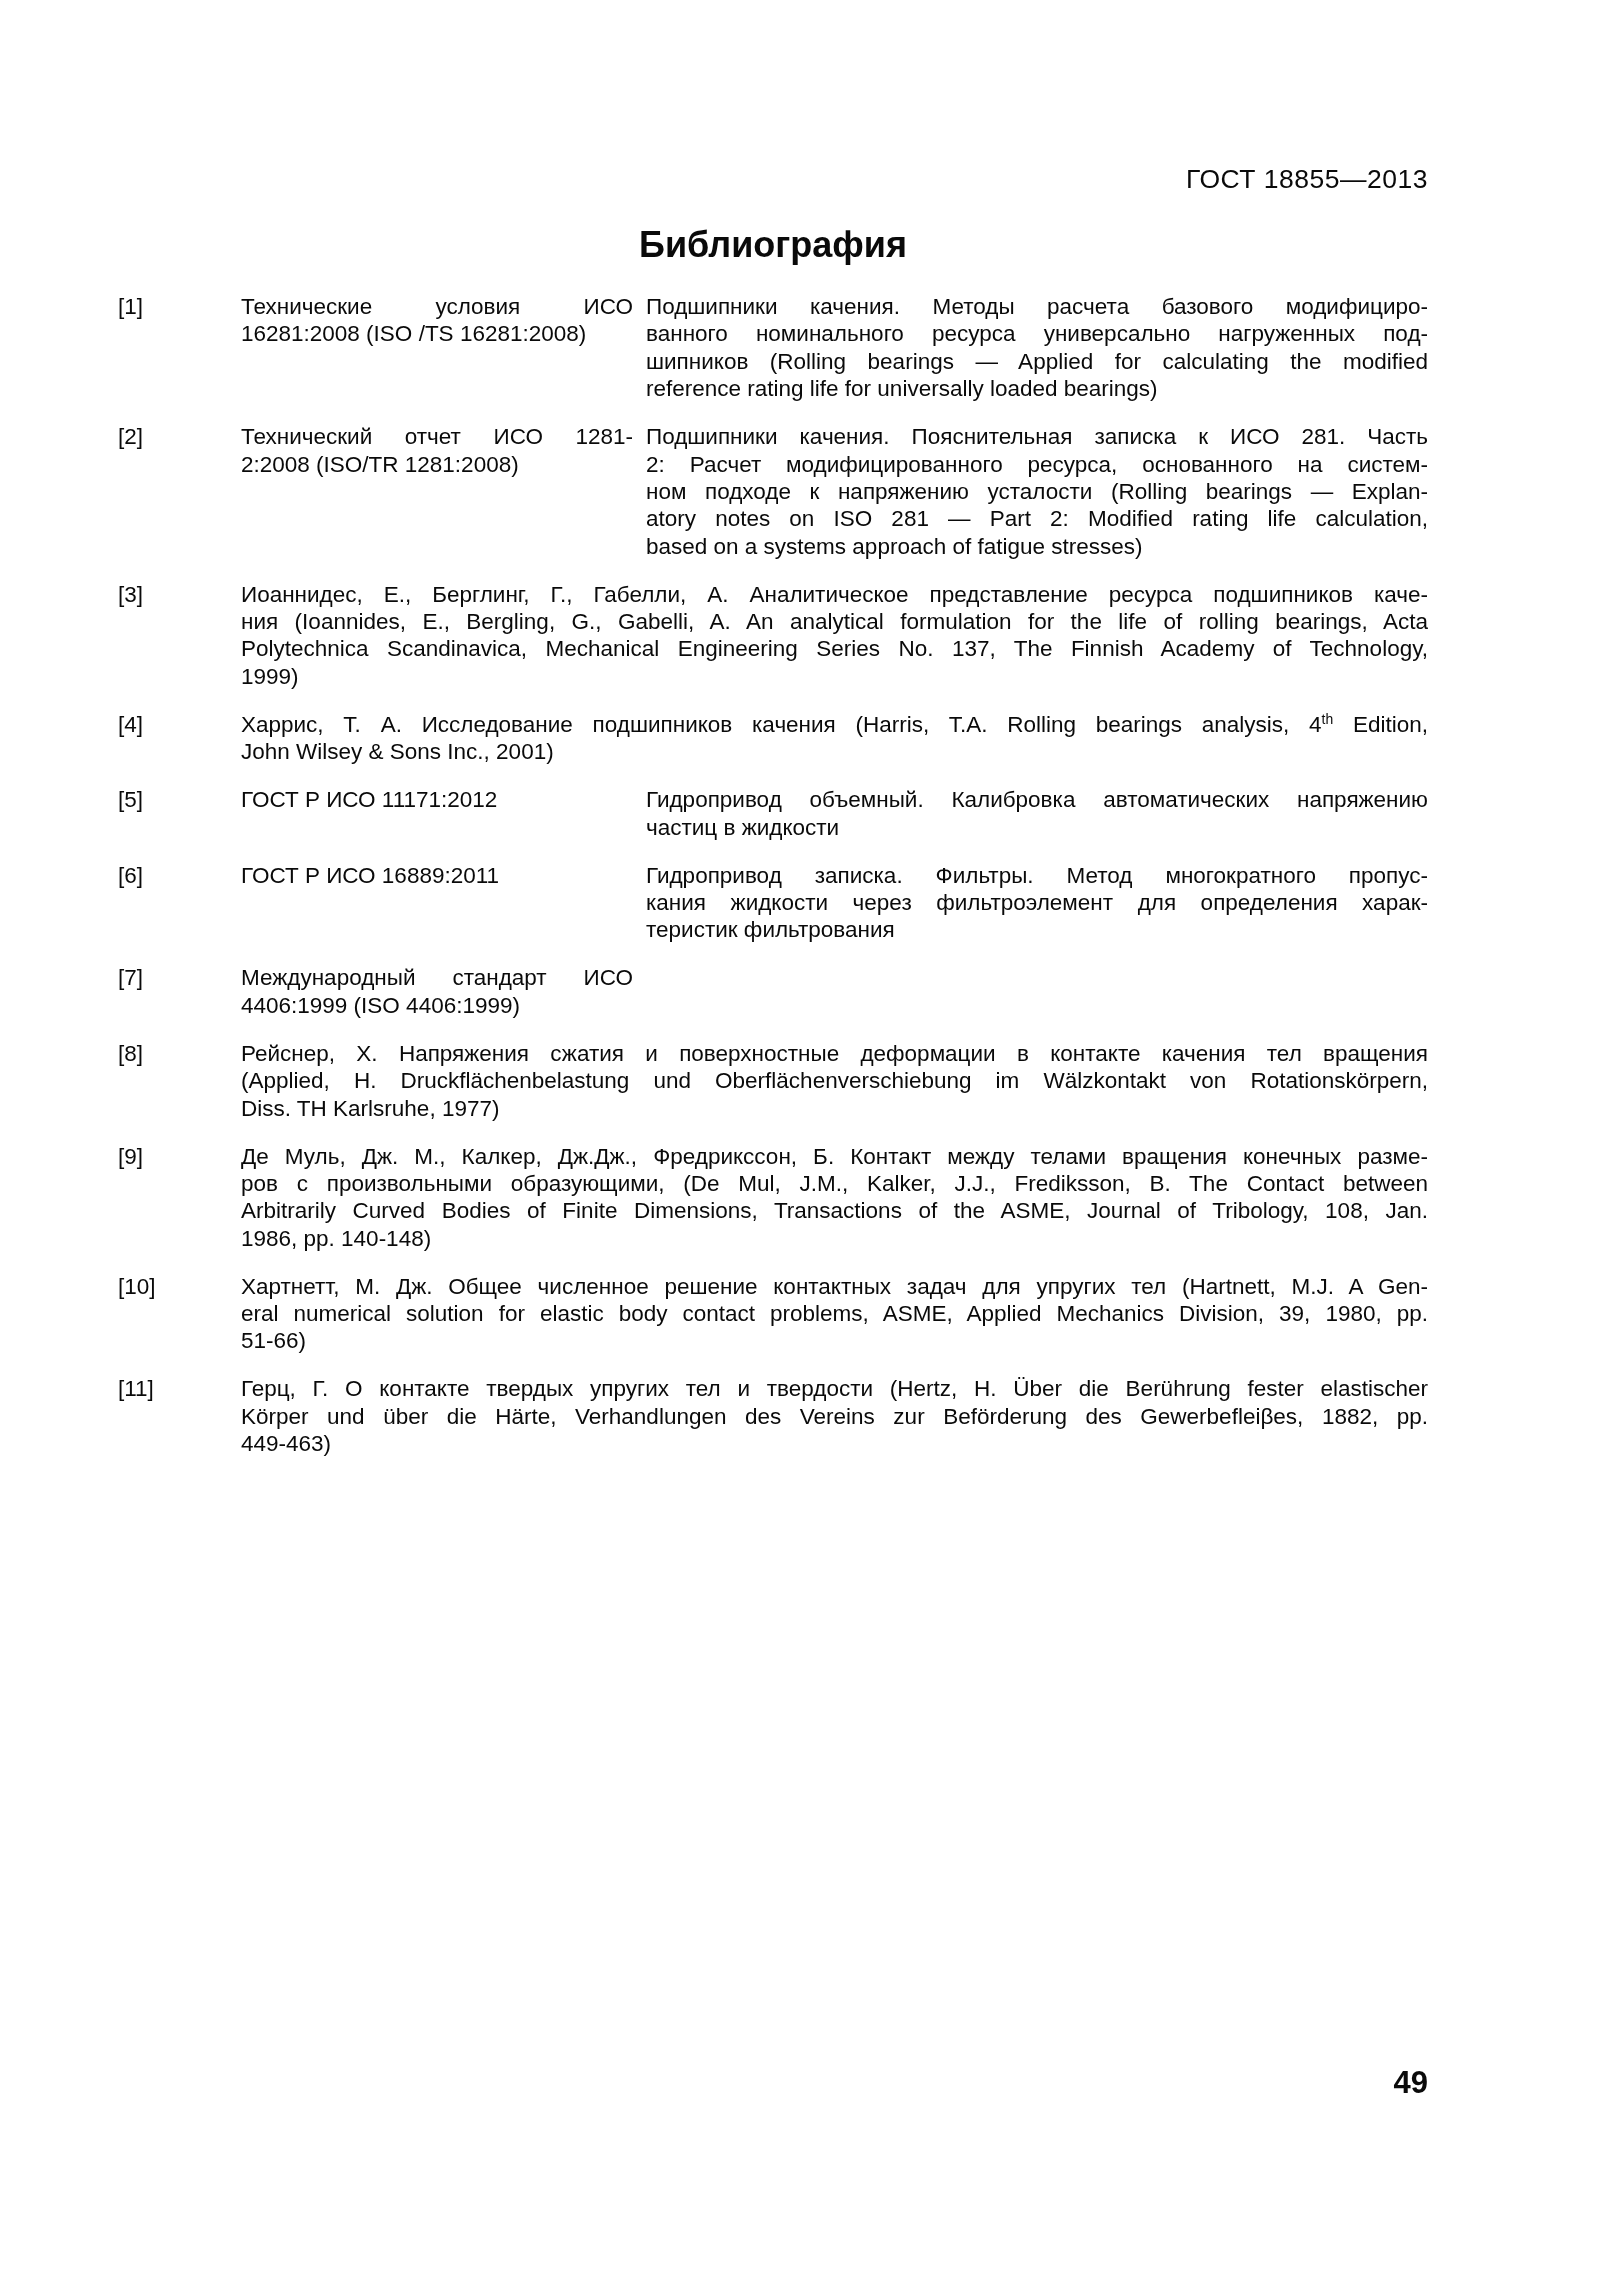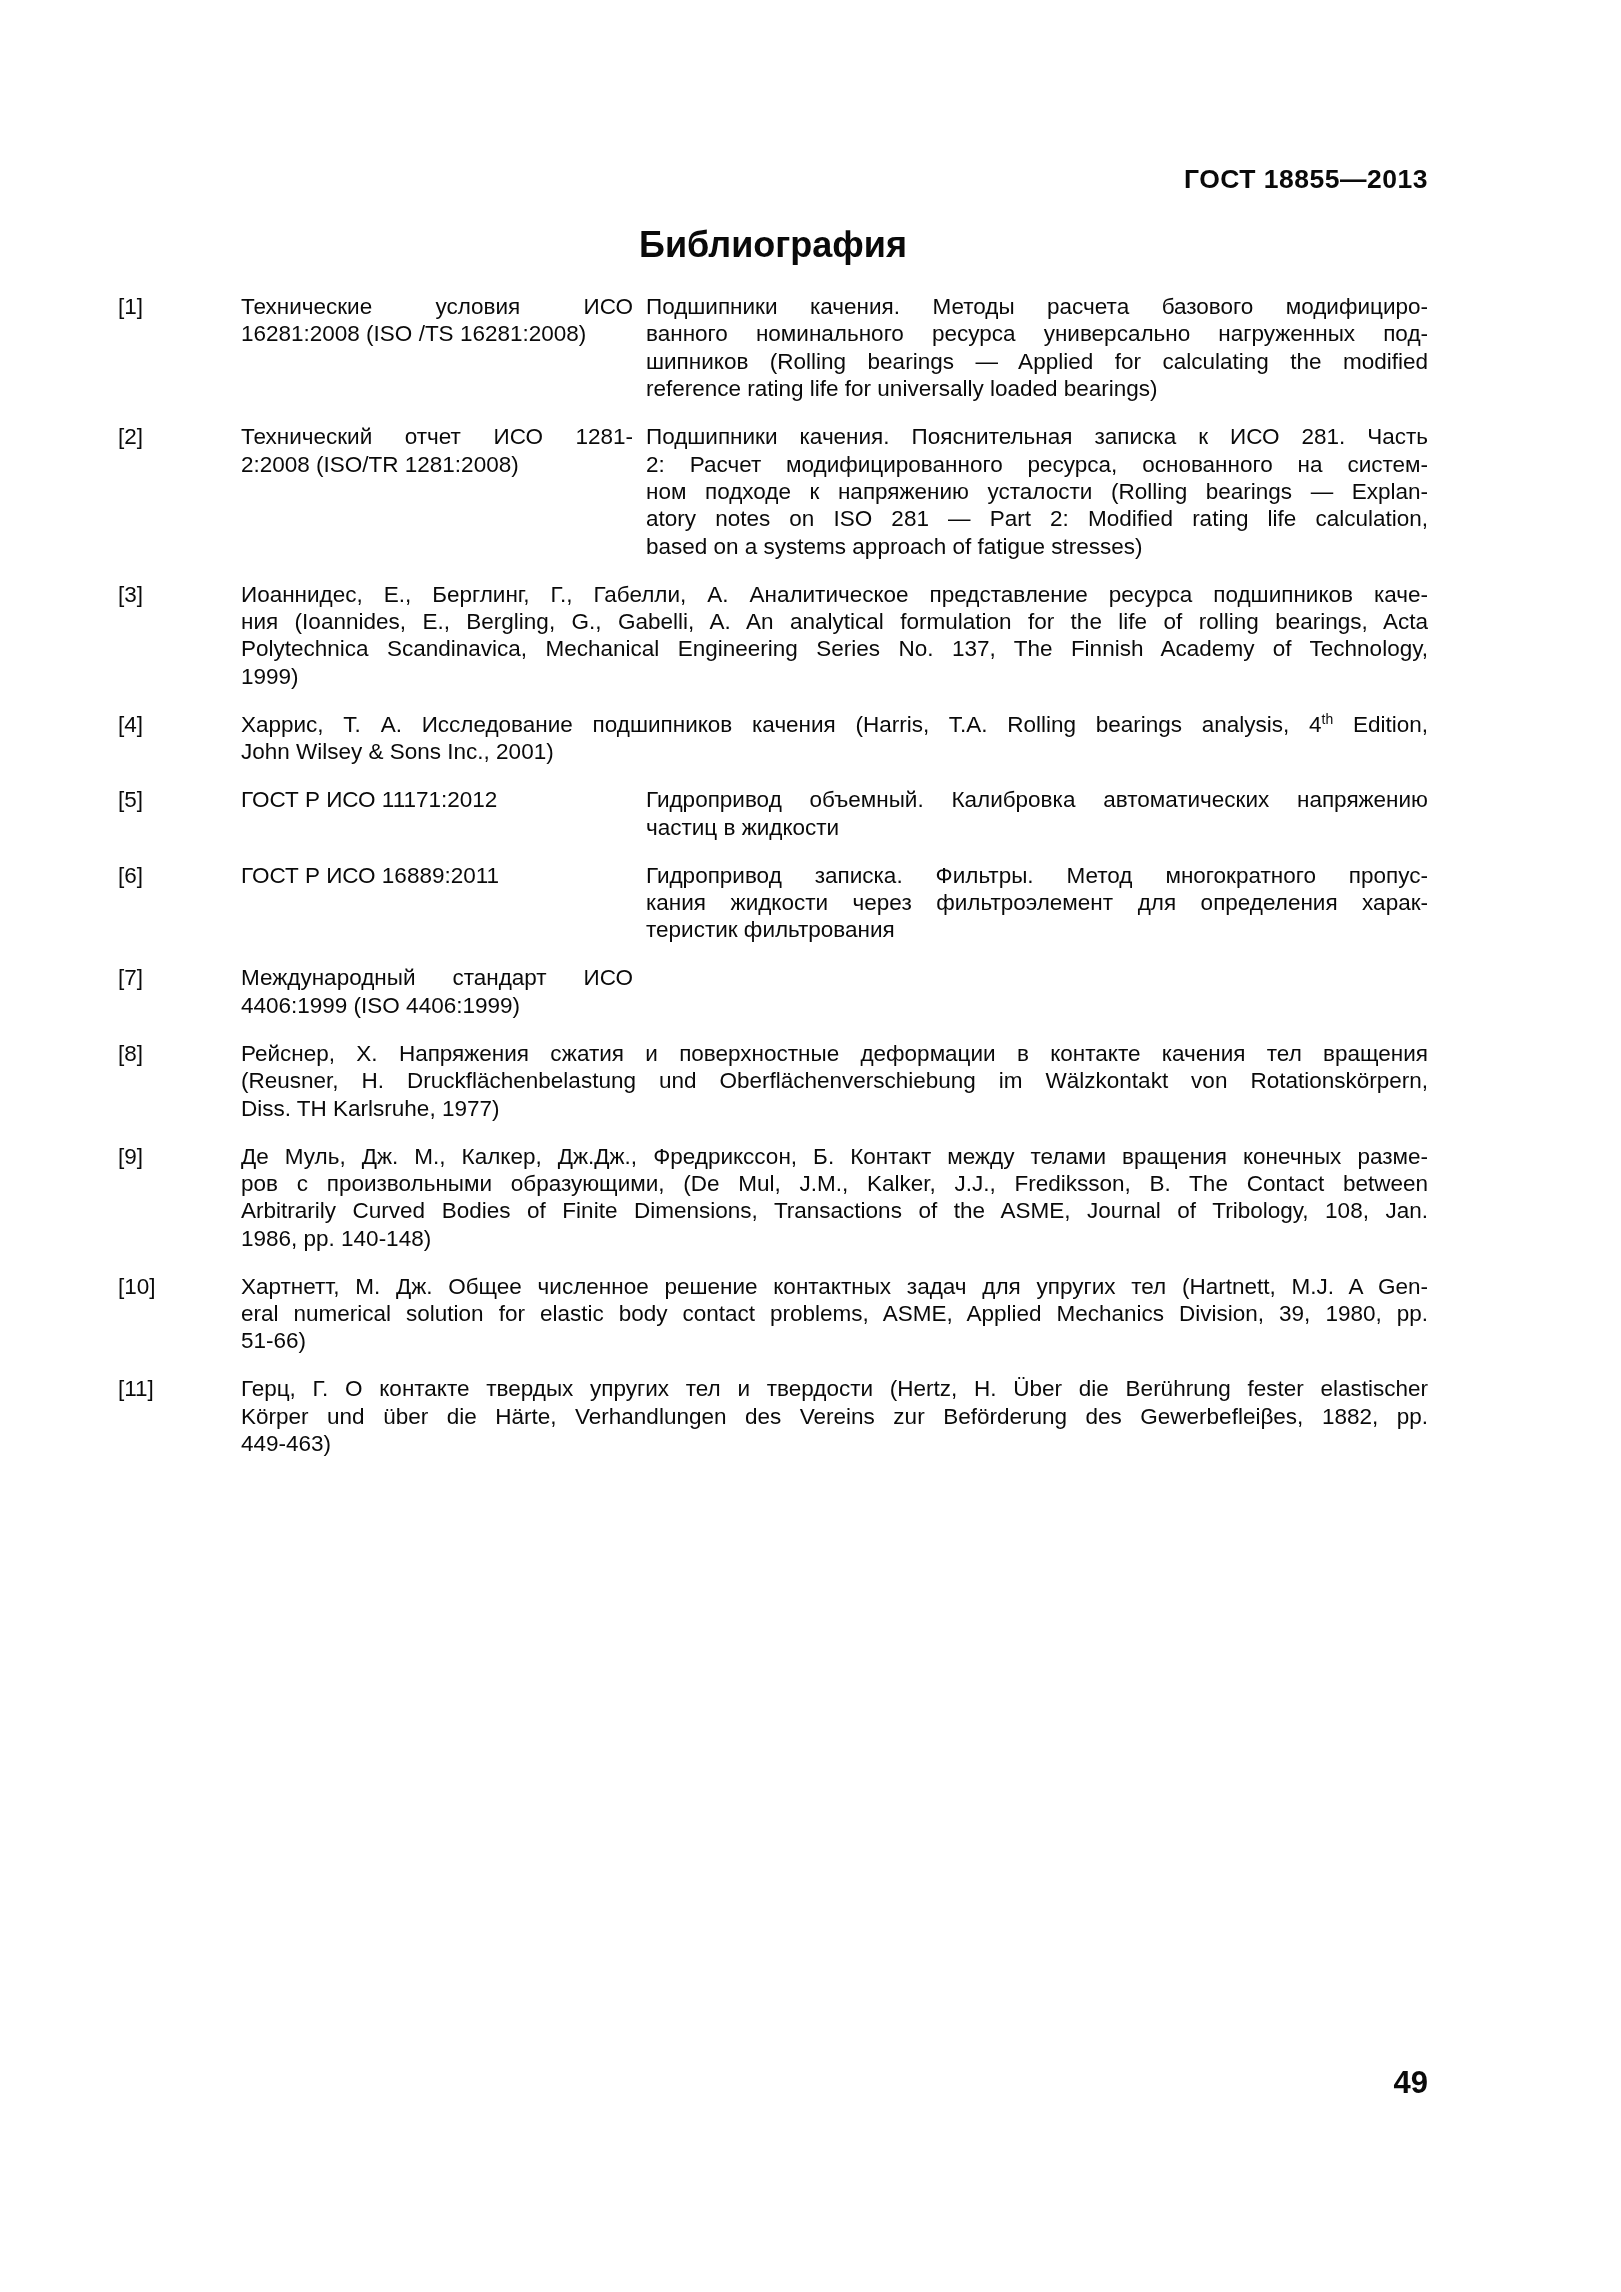--- a/index.html
+++ b/index.html
@@ -11,21 +11,21 @@
     position: relative;
   }
   .page {
     position: absolute; inset: 0;
     background: #ffffff;
     overflow: hidden;
   }
   .doc-header {
     margin: 165px 193px 0 118px;
     text-align: right;
-    font-weight: bold;
+    font-weight: normal;
     font-size: 26.5px;
     line-height: 29px;
     letter-spacing: 0.5px;
   }
   .doc-title {
     margin: 33px 193px 0 118px;
     text-align: center;
     font-weight: bold;
     font-size: 36px;
     line-height: 35px;
@@ -138,21 +138,21 @@
     <div class="ref-num">[7]</div>
     <div class="ref-left lines">
           <div>Международный стандарт ИСО</div>
           <div>4406:1999 (ISO 4406:1999)</div>
         </div>
   </div>
       <div class="ref">
     <div class="ref-num">[8]</div>
     <div class="ref-full lines">
           <div>Рейснер, Х. Напряжения сжатия и поверхностные деформации в контакте качения тел вращения</div>
-          <div>(Reusner, H. Druckflächenbelastung und Oberflächenverschiebung im Wälzkontakt von Rotationskörpern,</div>
+          <div>(Applied, H. Druckflächenbelastung und Oberflächenverschiebung im Wälzkontakt von Rotationskörpern,</div>
           <div>Diss. TH Karlsruhe, 1977)</div>
         </div>
   </div>
       <div class="ref">
     <div class="ref-num">[9]</div>
     <div class="ref-full lines">
           <div>Де Муль, Дж. М., Калкер, Дж.Дж., Фредрикссон, Б. Контакт между телами вращения конечных разме-</div>
           <div>ров с произвольными образующими, (De Mul, J.M., Kalker, J.J., Frediksson, B. The Contact between</div>
           <div>Arbitrarily Curved Bodies of Finite Dimensions, Transactions of the ASME, Journal of Tribology, 108, Jan.</div>
           <div>1986, pp. 140-148)</div>

